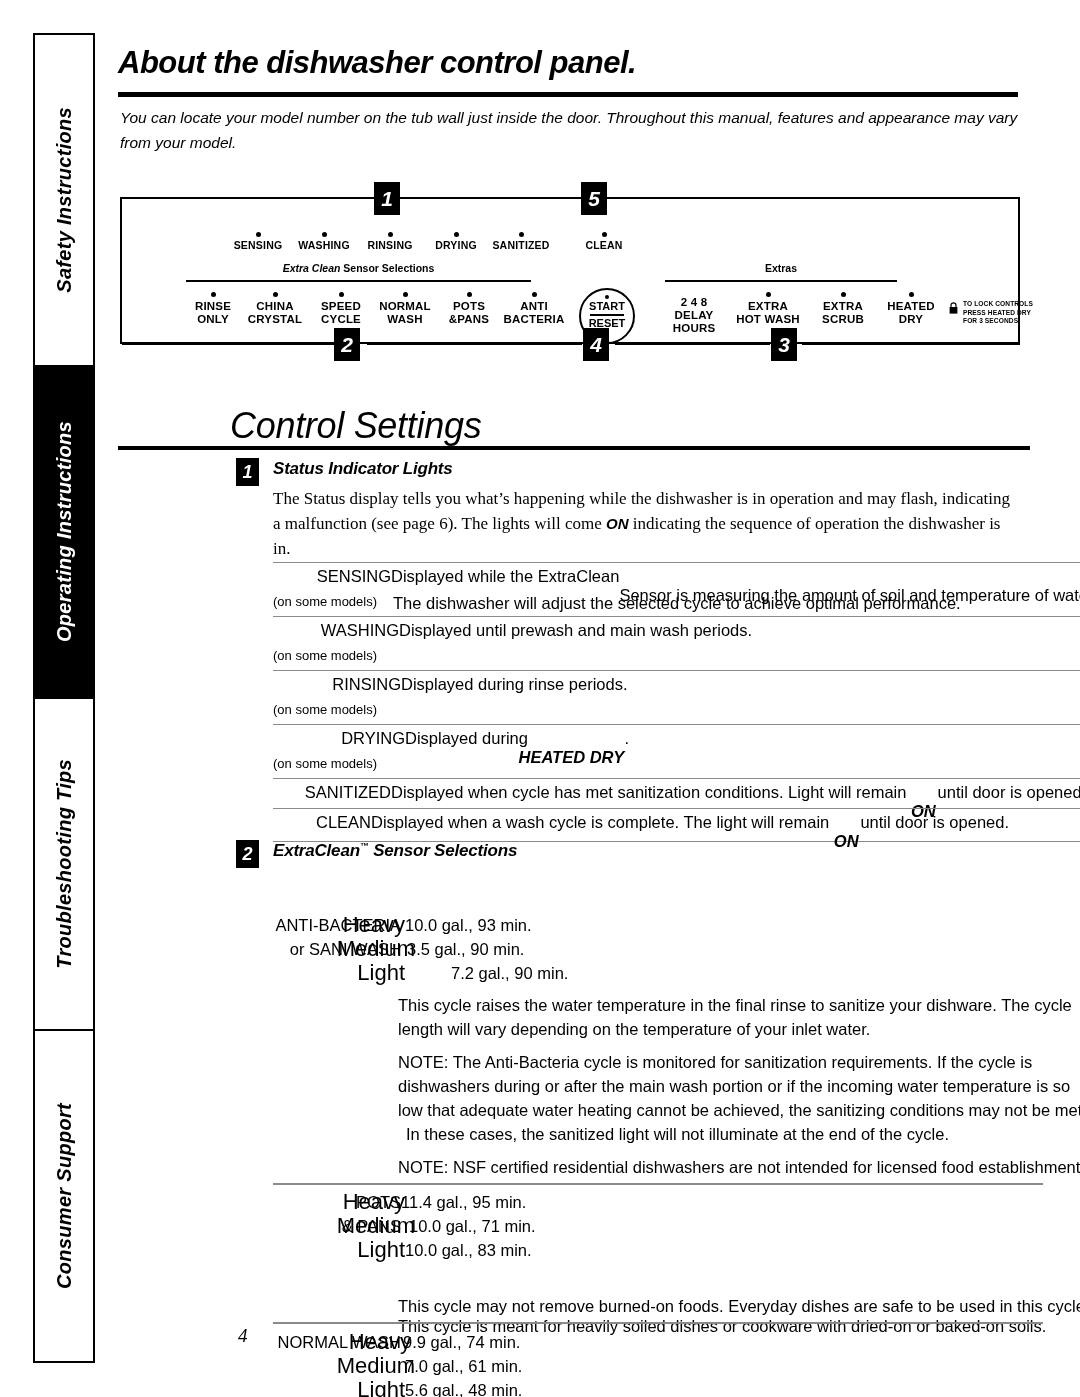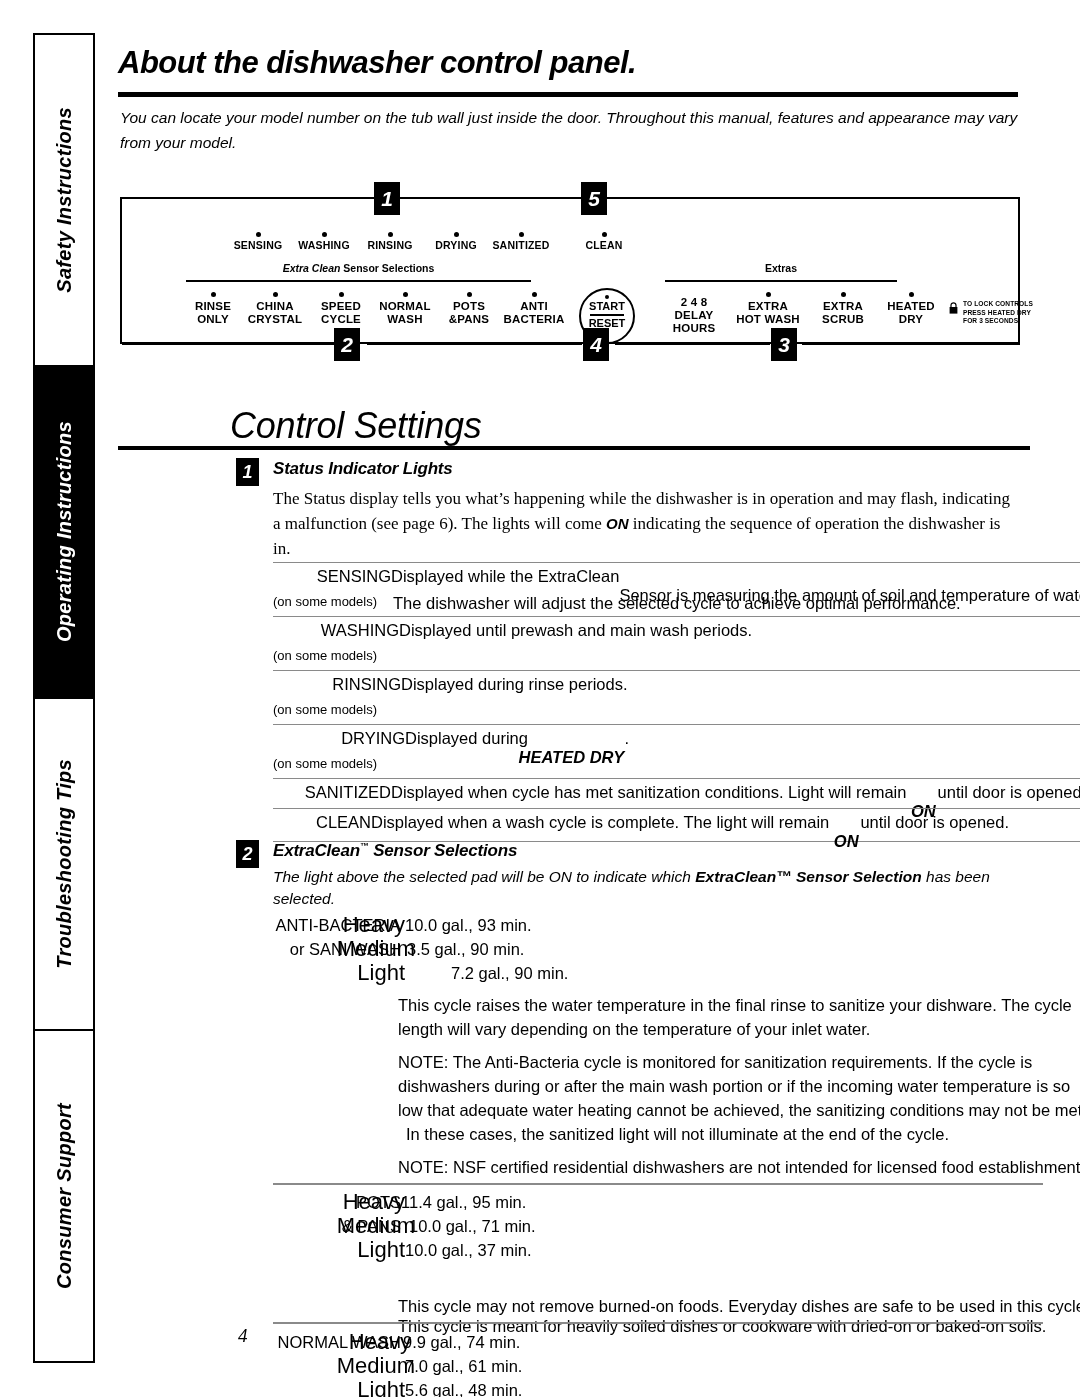--- a/index.html
+++ b/index.html
@@ -475,23 +475,20 @@
         <span class="sname" style="width:78px;">CLEAN</span><span>Displayed when a wash cycle is complete. The light will remain </span><span class="ovl" style="display:inline-block;width:22px;"><span class="sbold">ON</span></span><span> until door is opened.</span>
       </div>
     </div>
   </div>
 
   <div class="numbox" style="left:118px; top:840px;">2</div>
   <div class="sec-title" style="left:155px; top:841px;">
     <span>ExtraClean</span><span class="sup">™</span><span> Sensor Selections</span>
   </div>
 
-  <div id="s2-intro" style="left:155px;">
-    <span>The light above the selected pad will be ON to indicate which </span><b>ExtraClean™ Sensor Selection</b><span> has been selected.</span>
-  </div>
 
   <div class="cyc-block">
     <div class="cyc-name" style="left:148px; top:913px; width:135px;">ANTI-BACTERIA</div>
     <div class="cyc-name" style="left:148px; top:937px; width:135px;">or SANI WASH</div>
 
     <div class="cyc-load" style="left:212px; top:913px; width:75px;">Heavy</div>
     <div class="cyc-val" style="left:287px; top:913px;">10.0 gal., 93 min.</div>
 
     <div class="cyc-load" style="left:212px; top:937px; width:85px;">Medium</div>
     <div class="cyc-val" style="left:289px; top:937px;">3.5 gal., 90 min.</div>
@@ -514,21 +511,21 @@
     <div class="cyc-name" style="left:148px; top:1190px; width:135px;">POTS</div>
     <div class="cyc-name" style="left:148px; top:1214px; width:135px;">&amp; PANS</div>
 
     <div class="cyc-load" style="left:212px; top:1190px; width:75px;">Heavy</div>
     <div class="cyc-val" style="left:283px; top:1190px;">11.4 gal., 95 min.</div>
 
     <div class="cyc-load" style="left:212px; top:1214px; width:85px;">Medium</div>
     <div class="cyc-val" style="left:291px; top:1214px;">10.0 gal., 71 min.</div>
 
     <div class="cyc-load" style="left:212px; top:1238px; width:75px;">Light</div>
-    <div class="cyc-val" style="left:287px; top:1238px;">10.0 gal., 37 min.</div>
+    <div class="cyc-val" style="left:287px; top:1238px;">10.0 gal., 83 min.</div>
 
     <div class="para" style="left:280px; top:1270px;margin-top:44px;">This cycle is meant for heavily soiled dishes or cookware with dried-on or baked-on soils.</div>
     <div class="para" style="left:280px; top:1294px;">This cycle may not remove burned-on foods. Everyday dishes are safe to be used in this cycle.</div>
   </div>
 
   <div class="hrule" style="left:155px; top:1322px; width:770px;"></div>
 
   <div class="cyc-block">
     <div class="cyc-name" style="left:128px; top:1330px; width:155px;">NORMAL WASH</div>
 

